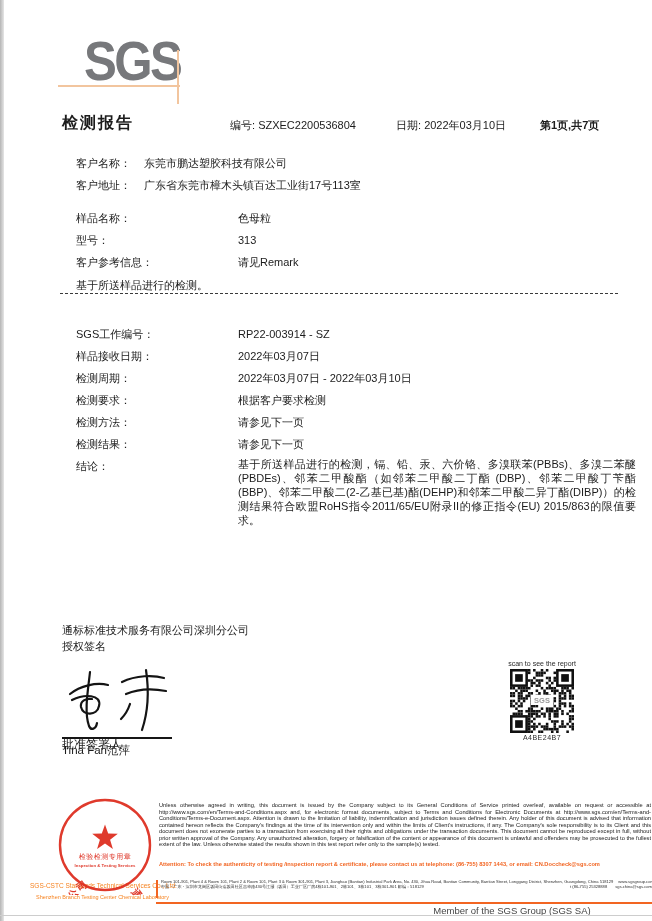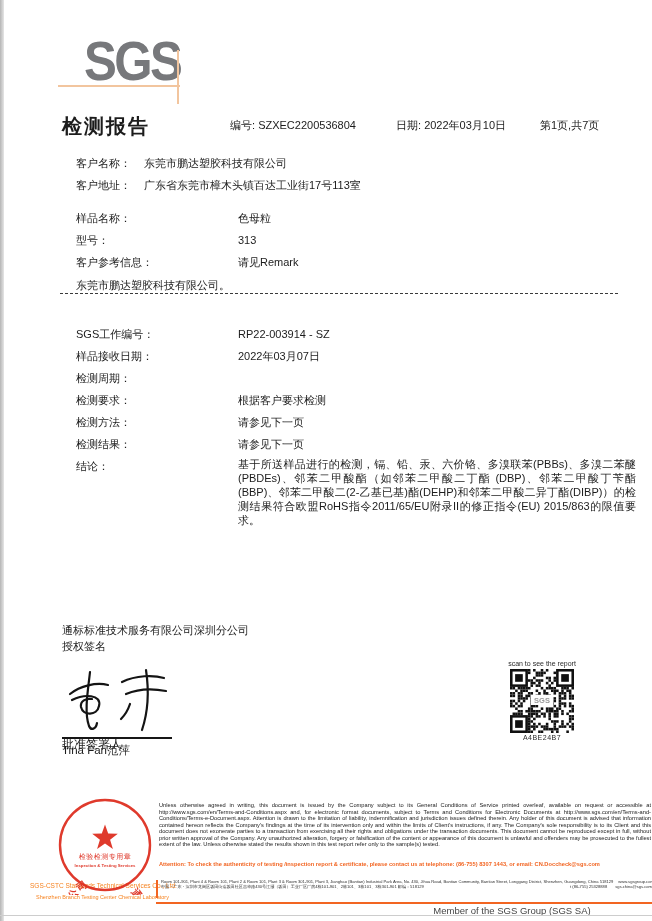--- a/index.html
+++ b/index.html
@@ -12,23 +12,23 @@
     background:linear-gradient(90deg,#b5b5b5,#e6e6e6); }
   .bottom-line { position:absolute; left:0; top:915px; width:652px; height:1px; background:#cdcdcd; }
 
   
   .logo-text { position:absolute; left:84px; top:33px; font-size:56px; font-weight:bold;
     color:#77787b; letter-spacing:-3px; line-height:1; transform:scaleX(.88); transform-origin:left top; }
   .logo-hline { position:absolute; left:58px; top:85px; width:122px; height:2px; background:#f2c59e; }
   .logo-vline { position:absolute; left:177px; top:50px; width:2px; height:54px; background:#f2c59e; }
 
   
-  .title { position:absolute; left:62px; top:113px; font-size:20px; font-weight:bold; letter-spacing:2px; }
+  .title { position:absolute; left:62px; top:113px; font-size:16px; font-weight:bold; letter-spacing:2px; }
   .meta { position:absolute; top:118px; font-size:11px; white-space:nowrap; }
-  .meta-no { left:230px; } .meta-date { left:396px; } .meta-page { left:540px; }
+  .meta-no { left:230px; } .meta-date { left:396px; } .meta-page { left:540px;font-weight:bold; }
 
   
   .sec { position:absolute; left:76px; font-size:11px; width:560px; }
   .row { display:flex; height:22px; align-items:center; }
   .lbl-sm { width:68px; flex:none; }
   .lbl-lg { width:162px; flex:none; }
   #client { top:152px; }
   #sample { top:207px; }
   .note { margin-top:2px; height:20px; display:flex; align-items:center; }
   .dash-line { position:absolute; left:60px; top:293px; width:560px; height:1px;
@@ -113,36 +113,37 @@
       <span>色母粒</span>
     </div>
     <div class="row">
       <span class="lbl-lg">型号：</span>
       <span>313</span>
     </div>
     <div class="row">
       <span class="lbl-lg">客户参考信息：</span>
       <span>请见Remark</span>
     </div>
-    <div class="note">东莞市鹏达塑胶科技有限公司。</div>
+    <div class="note">基于所送样品进行的检测。</div>
   </div>
 
   <div class="dash-line"></div>
 
   <div class="sec" id="job">
     <div class="row">
       <span class="lbl-lg">SGS工作编号：</span>
       <span>RP22-003914 - SZ</span>
     </div>
     <div class="row">
       <span class="lbl-lg">样品接收日期：</span>
       <span>2022年03月07日</span>
     </div>
     <div class="row">
       <span class="lbl-lg">检测周期：</span>
+      <span>2022年03月07日 - 2022年03月10日</span>
     </div>
     <div class="row">
       <span class="lbl-lg">检测要求：</span>
       <span>根据客户要求检测</span>
     </div>
     <div class="row">
       <span class="lbl-lg">检测方法：</span>
       <span>请参见下一页</span>
     </div>
     <div class="row">

